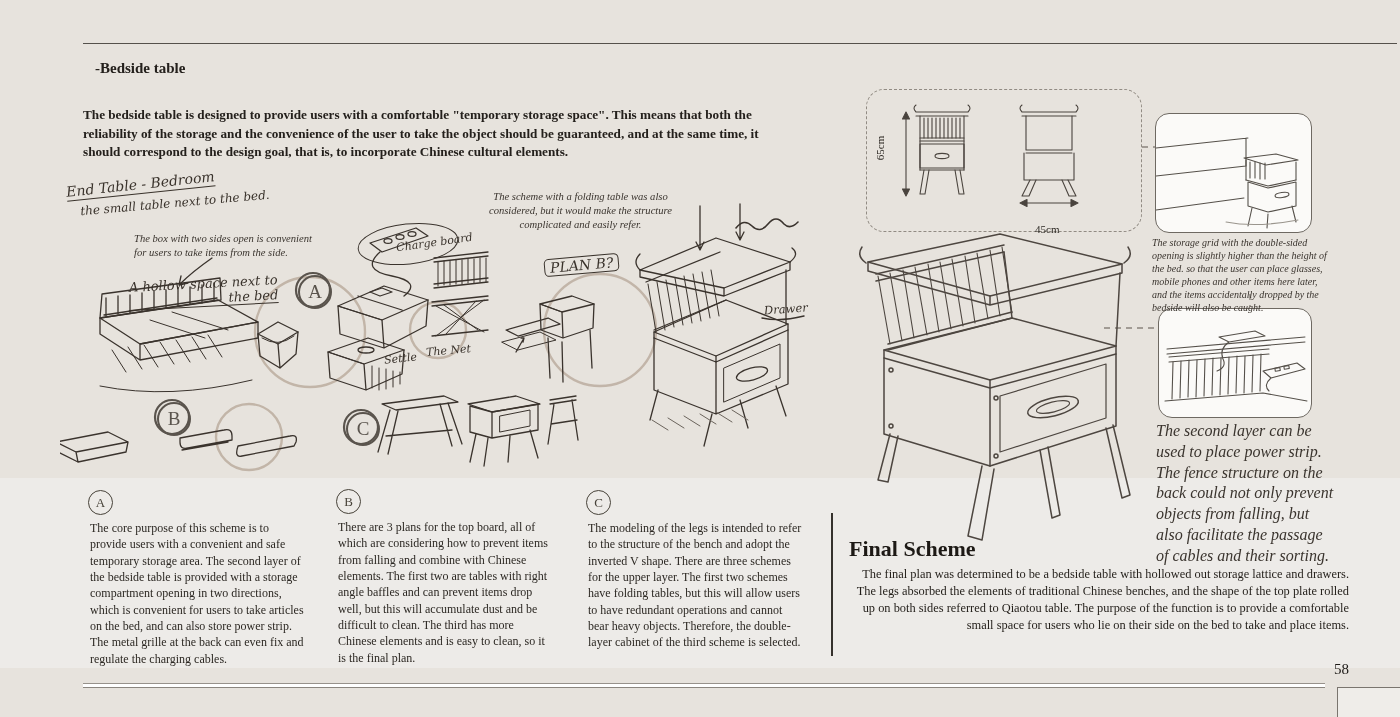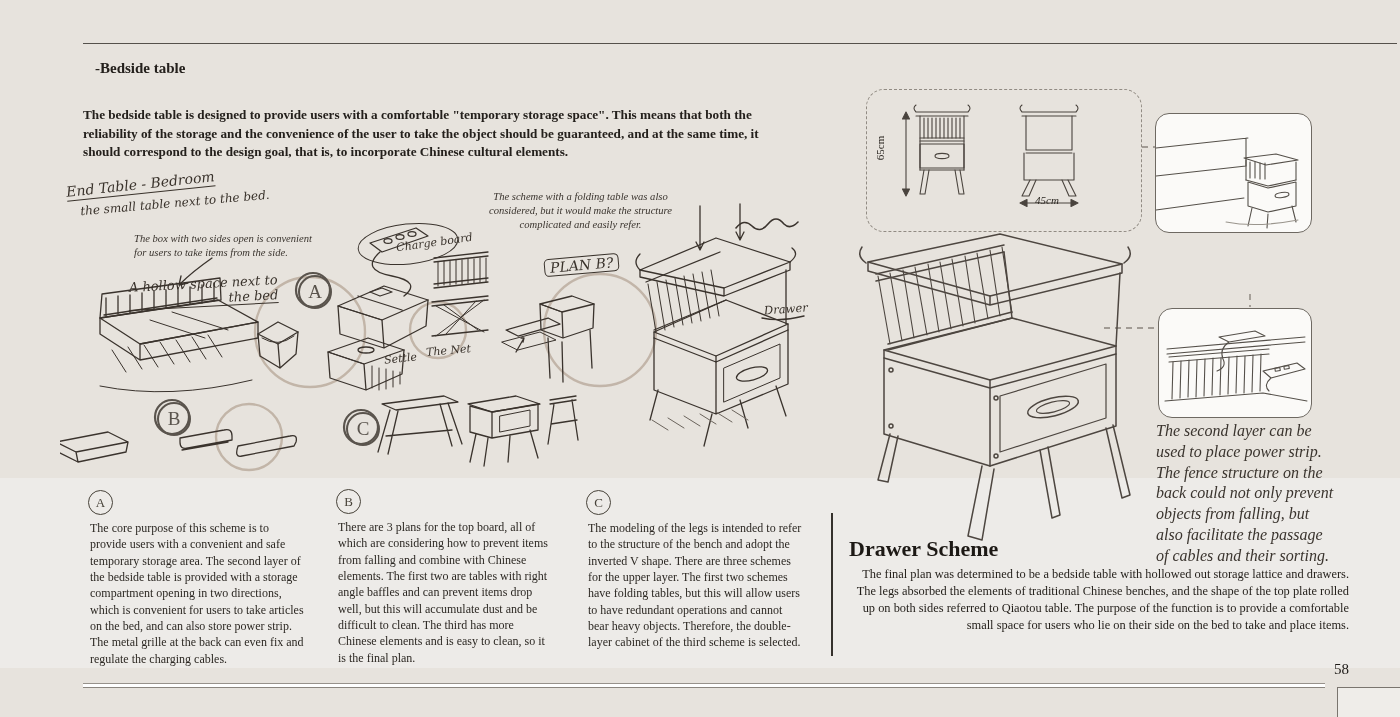--- a/index.html
+++ b/index.html
@@ -261,35 +261,36 @@
       <circle cx="996" cy="398" r="2"></circle>
         <circle cx="996" cy="456" r="2"></circle>
       <path d="M890 434 L878 480 M898 436 L888 482 M878 480 L888 482"></path>
       <path d="M982 466 L968 536 M994 469 L982 540 M968 536 L982 540"></path>
       <path d="M1106 428 L1122 498 M1113 425 L1130 495 M1122 498 L1130 495"></path>
       <path d="M1040 450 L1052 518 M1048 447 L1060 515 M1052 518 L1060 515"></path>
     </g>
   </svg>
 
   <span class="abs dim" style="left:868px;top:142px;transform:rotate(-90deg);transform-origin:center;">65cm</span>
-  <span class="abs dim" style="left:1035px;top:194px;font-style:italic;">45cm</span>
-
+  <span class="abs dim" style="left:1035px;top:223px;">45cm</span>
+
+  <div class="abs cap" style="left:1152px;top:236px;width:180px;font-size:10px;">The storage grid with the double-sided opening is slightly higher than the height of the bed. so that the user can place glasses, mobile phones and other items here later, and the items accidentally dropped by the bedside will also be caught.</div>
   <div class="abs cap" style="left:1156px;top:421px;width:182px;font-size:16px;">The second layer can be used to place power strip. The fence structure on the back could not only prevent objects from falling, but also facilitate the passage of cables and their sorting.</div>
 
   <div class="abs bubble small" style="left:88px;top:490px;">A</div>
   <div class="abs note" style="left:90px;top:520px;">The core purpose of this scheme is to provide users with a convenient and safe temporary storage area. The second layer of the bedside table is provided with a storage compartment opening in two directions, which is convenient for users to take articles on the bed, and can also store power strip. The metal grille at the back can even fix and regulate the charging cables.</div>
 
   <div class="abs bubble small" style="left:336px;top:489px;">B</div>
   <div class="abs note" style="left:338px;top:519px;">There are 3 plans for the top board, all of which are considering how to prevent items from falling and combine with Chinese elements. The first two are tables with right angle baffles and can prevent items drop well, but this will accumulate dust and be difficult to clean. The third has more Chinese elements and is easy to clean, so it is the final plan.</div>
 
   <div class="abs bubble small" style="left:586px;top:490px;">C</div>
   <div class="abs note" style="left:588px;top:520px;">The modeling of the legs is intended to refer to the structure of the bench and adopt the inverted V shape. There are three schemes for the upper layer. The first two schemes have folding tables, but this will allow users to have redundant operations and cannot bear heavy objects. Therefore, the double-layer cabinet of the third scheme is selected.</div>
 
   <div class="abs divider" style="left:831px;top:513px;height:143px;"></div>
 
-  <div class="abs fs-head" style="left:849px;top:536px;">Drawer Scheme</div>
+  <div class="abs fs-head" style="left:849px;top:536px;">Final Scheme</div>
   <div class="abs fs-body" style="left:849px;top:566px;">The final plan was determined to be a bedside table with hollowed out storage lattice and drawers. The legs absorbed the elements of traditional Chinese benches, and the shape of the top plate rolled up on both sides referred to Qiaotou table. The purpose of the function is to provide a comfortable small space for users who lie on their side on the bed to take and place items.</div>
 
   <div class="abs footer-line" style="left:83px;top:683px;width:1242px;"></div>
   <span class="abs pageno" style="left:1334px;top:661px;">58</span>
   <div class="abs cornerbox" style="left:1337px;top:687px;width:75px;height:40px;"></div>
 
 </div>
 
 </body></html>

